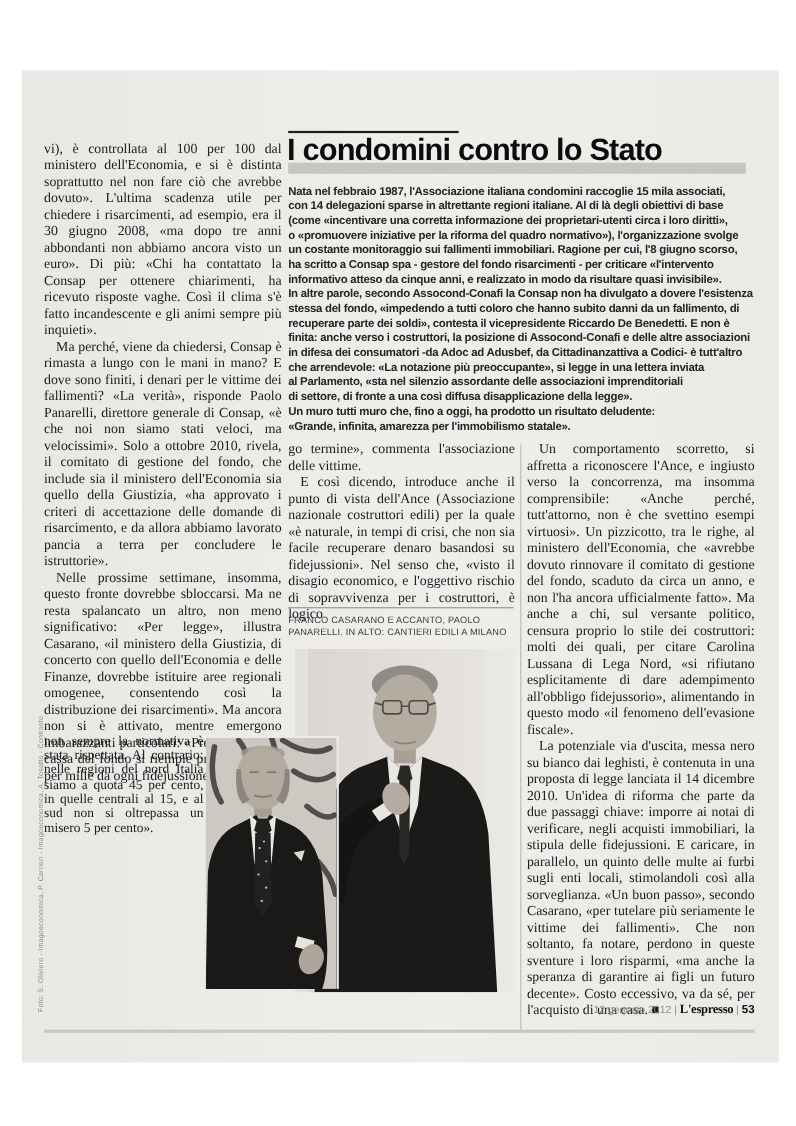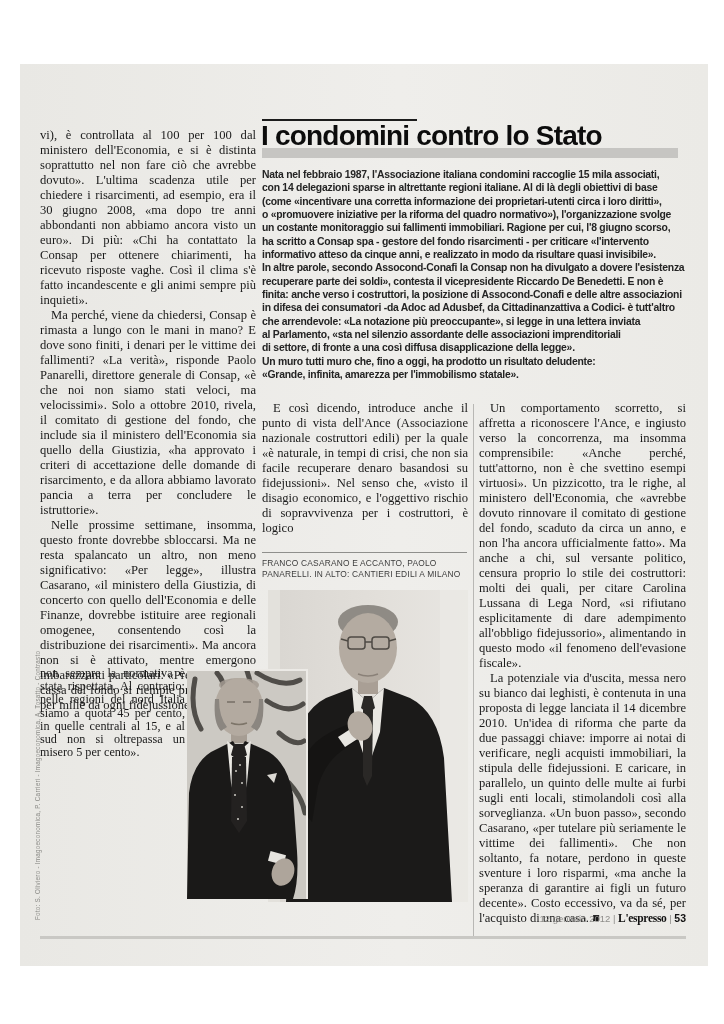--- a/index.html
+++ b/index.html
@@ -75,31 +75,33 @@
   <div id="headline">I condomini contro lo Stato</div>
   <div id="box-body">
       <div>Nata nel febbraio 1987, l'Associazione italiana condomini raccoglie 15 mila associati,</div>
       <div>con 14 delegazioni sparse in altrettante regioni italiane. Al di là degli obiettivi di base</div>
       <div>(come «incentivare una corretta informazione dei proprietari-utenti circa i loro diritti»,</div>
       <div>o «promuovere iniziative per la riforma del quadro normativo»), l'organizzazione svolge</div>
       <div>un costante monitoraggio sui fallimenti immobiliari. Ragione per cui, l'8 giugno scorso,</div>
       <div>ha scritto a Consap spa - gestore del fondo risarcimenti - per criticare «l'intervento</div>
       <div>informativo atteso da cinque anni, e realizzato in modo da risultare quasi invisibile».</div>
       <div>In altre parole, secondo Assocond-Conafi la Consap non ha divulgato a dovere l'esistenza</div>
+      <div>stessa del fondo, «impedendo a tutti coloro che hanno subito danni da un fallimento, di</div>
       <div>recuperare parte dei soldi», contesta il vicepresidente Riccardo De Benedetti. E non è</div>
       <div>finita: anche verso i costruttori, la posizione di Assocond-Conafi e delle altre associazioni</div>
       <div>in difesa dei consumatori -da Adoc ad Adusbef, da Cittadinanzattiva a Codici- è tutt'altro</div>
       <div>che arrendevole: «La notazione più preoccupante», si legge in una lettera inviata</div>
       <div>al Parlamento, «sta nel silenzio assordante delle associazioni imprenditoriali</div>
       <div>di settore, di fronte a una così diffusa disapplicazione della legge».</div>
       <div>Un muro tutti muro che, fino a oggi, ha prodotto un risultato deludente:</div>
       <div>«Grande, infinita, amarezza per l'immobilismo statale».</div>
     </div>
 
   <div id="col-middle" class="sercol">
+    <p>go termine», commenta l'associazione delle vittime.</p>
     <p class="indent">E così dicendo, introduce anche il punto di vista dell'Ance (Associazione nazionale costruttori edili) per la quale «è naturale, in tempi di crisi, che non sia facile recuperare denaro basandosi su fidejussioni». Nel senso che, «visto il disagio economico, e l'oggettivo rischio di sopravvivenza per i costruttori, è logico</p>
   </div>
 
   <div id="caption-rule"></div>
   <div id="caption">
       <div>FRANCO CASARANO E ACCANTO, PAOLO</div>
       <div>PANARELLI. IN ALTO: CANTIERI EDILI A MILANO</div>
     </div>
 
   <div id="col-divider"></div>

